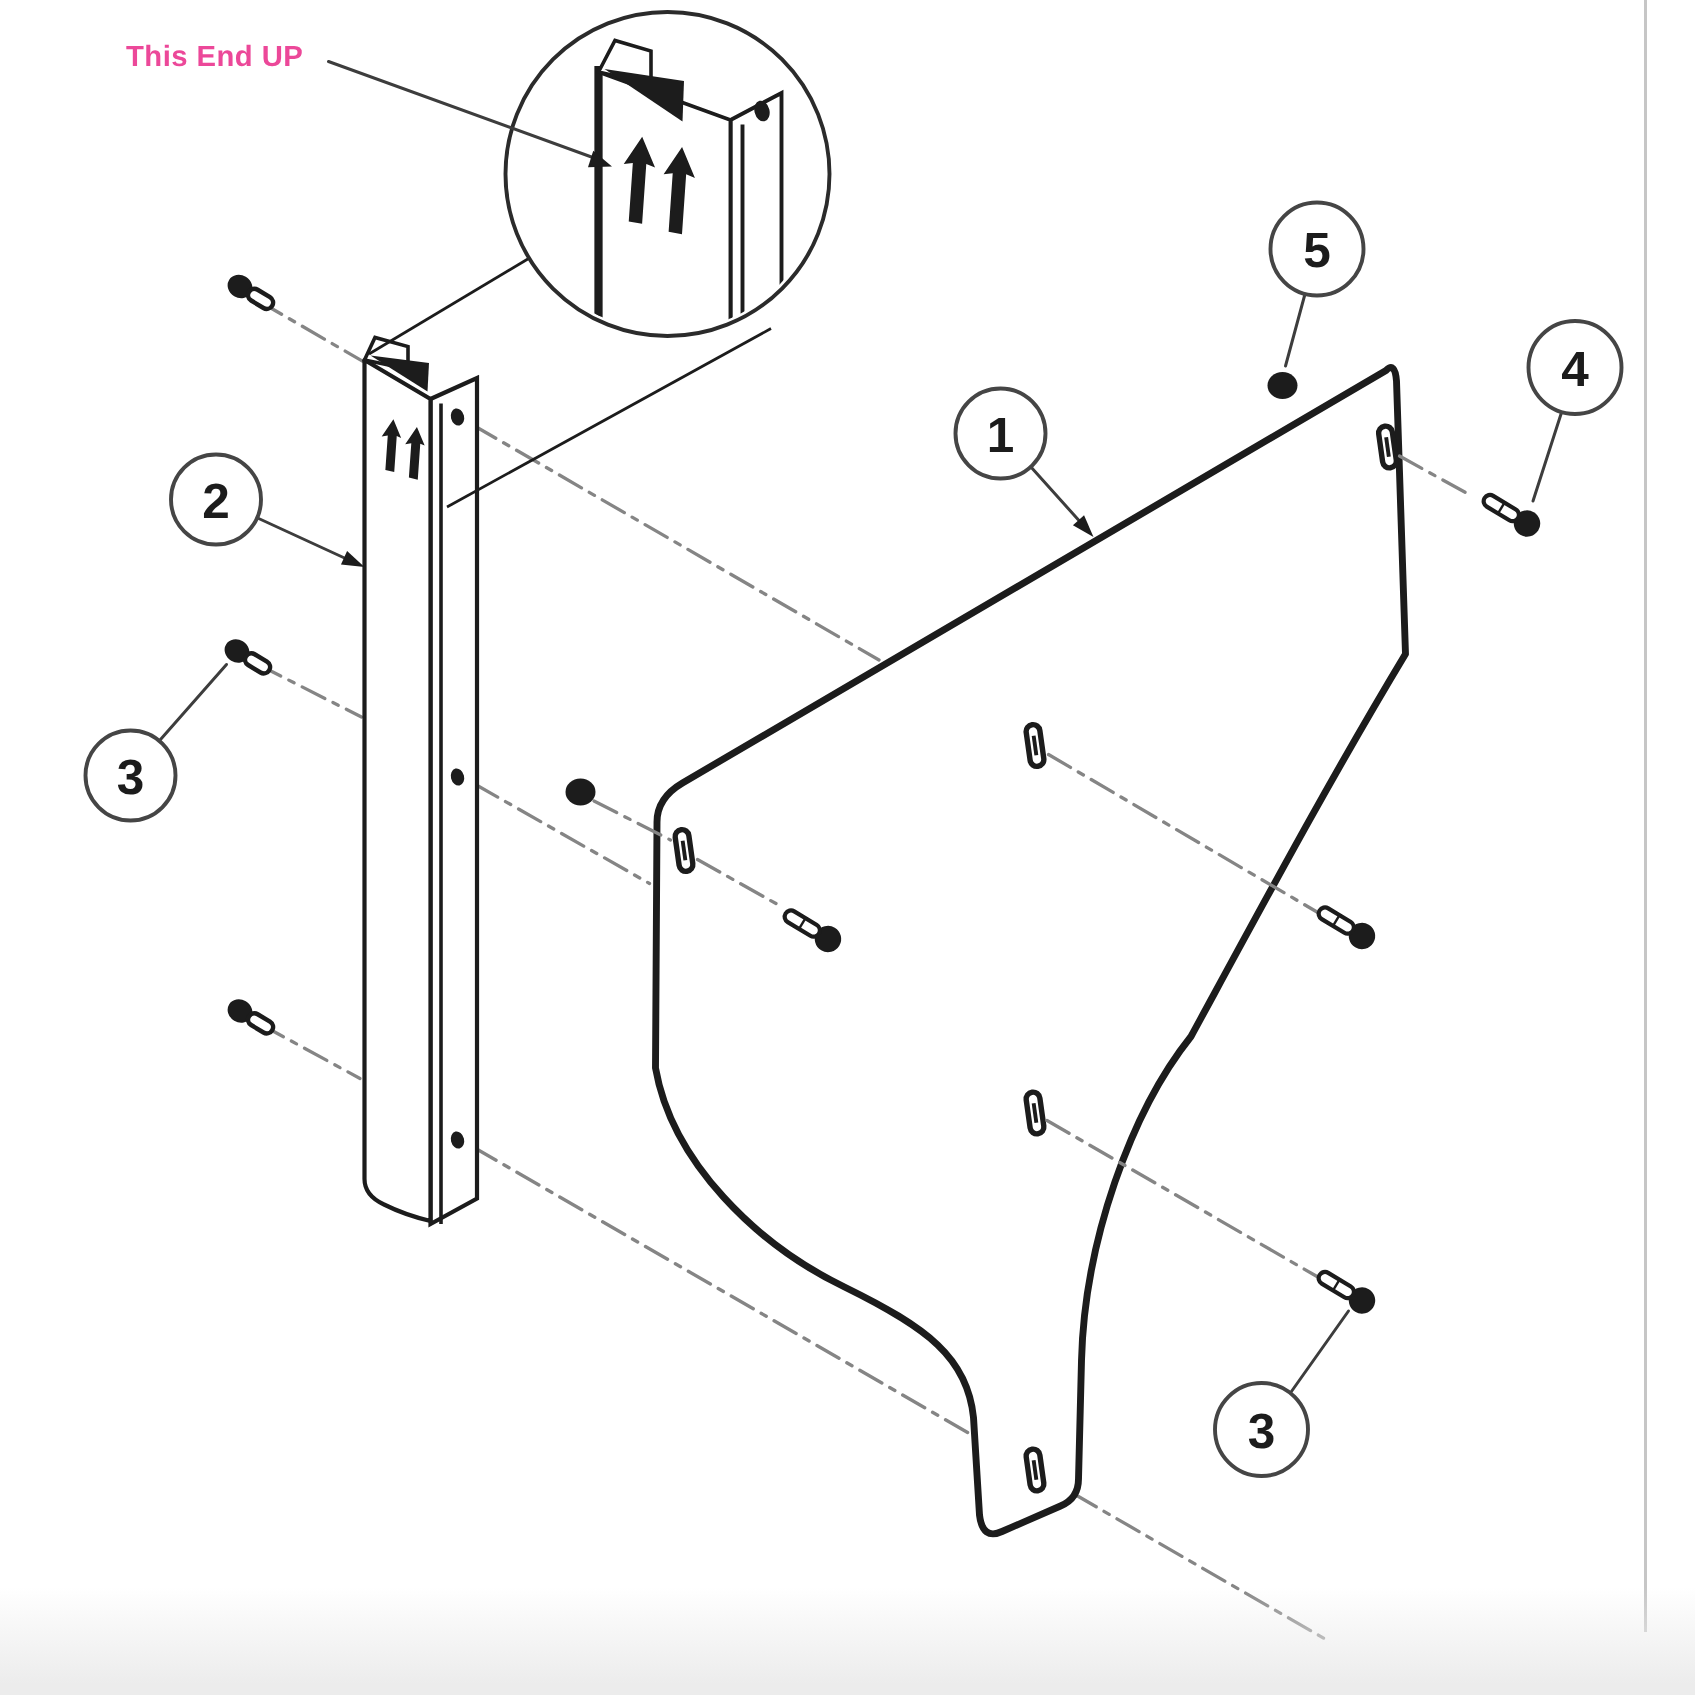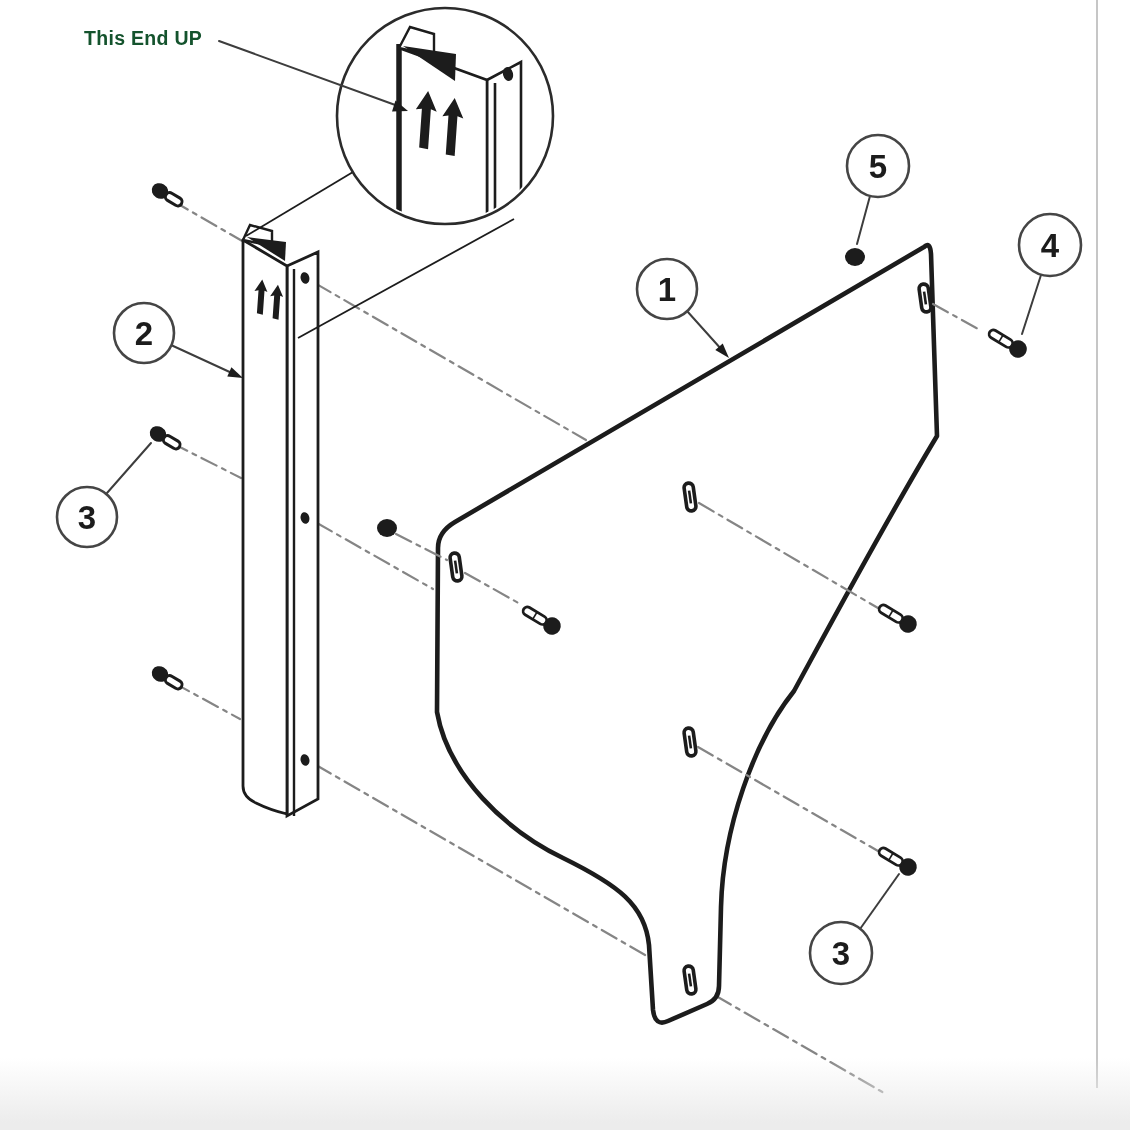--- a/index.html
+++ b/index.html
@@ -10,21 +10,21 @@
   .ink{stroke:#1c1c1c;fill:none;}
   .part{fill:#ffffff;stroke:#1c1c1c;}
   .leader{stroke:#3d3d3d;stroke-width:2;fill:none;stroke-linecap:round;}
   .arrowhead{fill:#1c1c1c;stroke:none;}
   .callout-circle{fill:#ffffff;stroke:#454545;stroke-width:2.6;}
   .callout-num{font-family:"Liberation Sans",sans-serif;font-weight:bold;font-size:33px;fill:#1c1c1c;text-anchor:middle;}
   .slot{fill:#ffffff;stroke:#1c1c1c;stroke-width:3.6;}
   .slot-tick{stroke:#1c1c1c;stroke-width:2.6;}
   .hole{fill:#1c1c1c;}
   #orientation-label{position:absolute;left:84px;top:27px;font-size:19.5px;font-weight:bold;
-         color:#14532d;letter-spacing:.3px;white-space:nowrap;}
+         color:#ec4899;letter-spacing:.3px;white-space:nowrap;}
   #page-edge-line{position:absolute;left:1096px;top:0;width:2px;height:1088px;background:#c6c6c6;}
   #page-bottom-fade{position:absolute;left:0;top:1058px;width:1130px;height:72px;
          background:linear-gradient(to bottom, rgba(236,236,236,0) 0%, #ececec 90%);pointer-events:none;}
 </style>
 </head>
 <body>
 
 <div id="stage">
 
   <svg id="art" width="1130" height="1130" viewBox="0 0 1130 1130">

